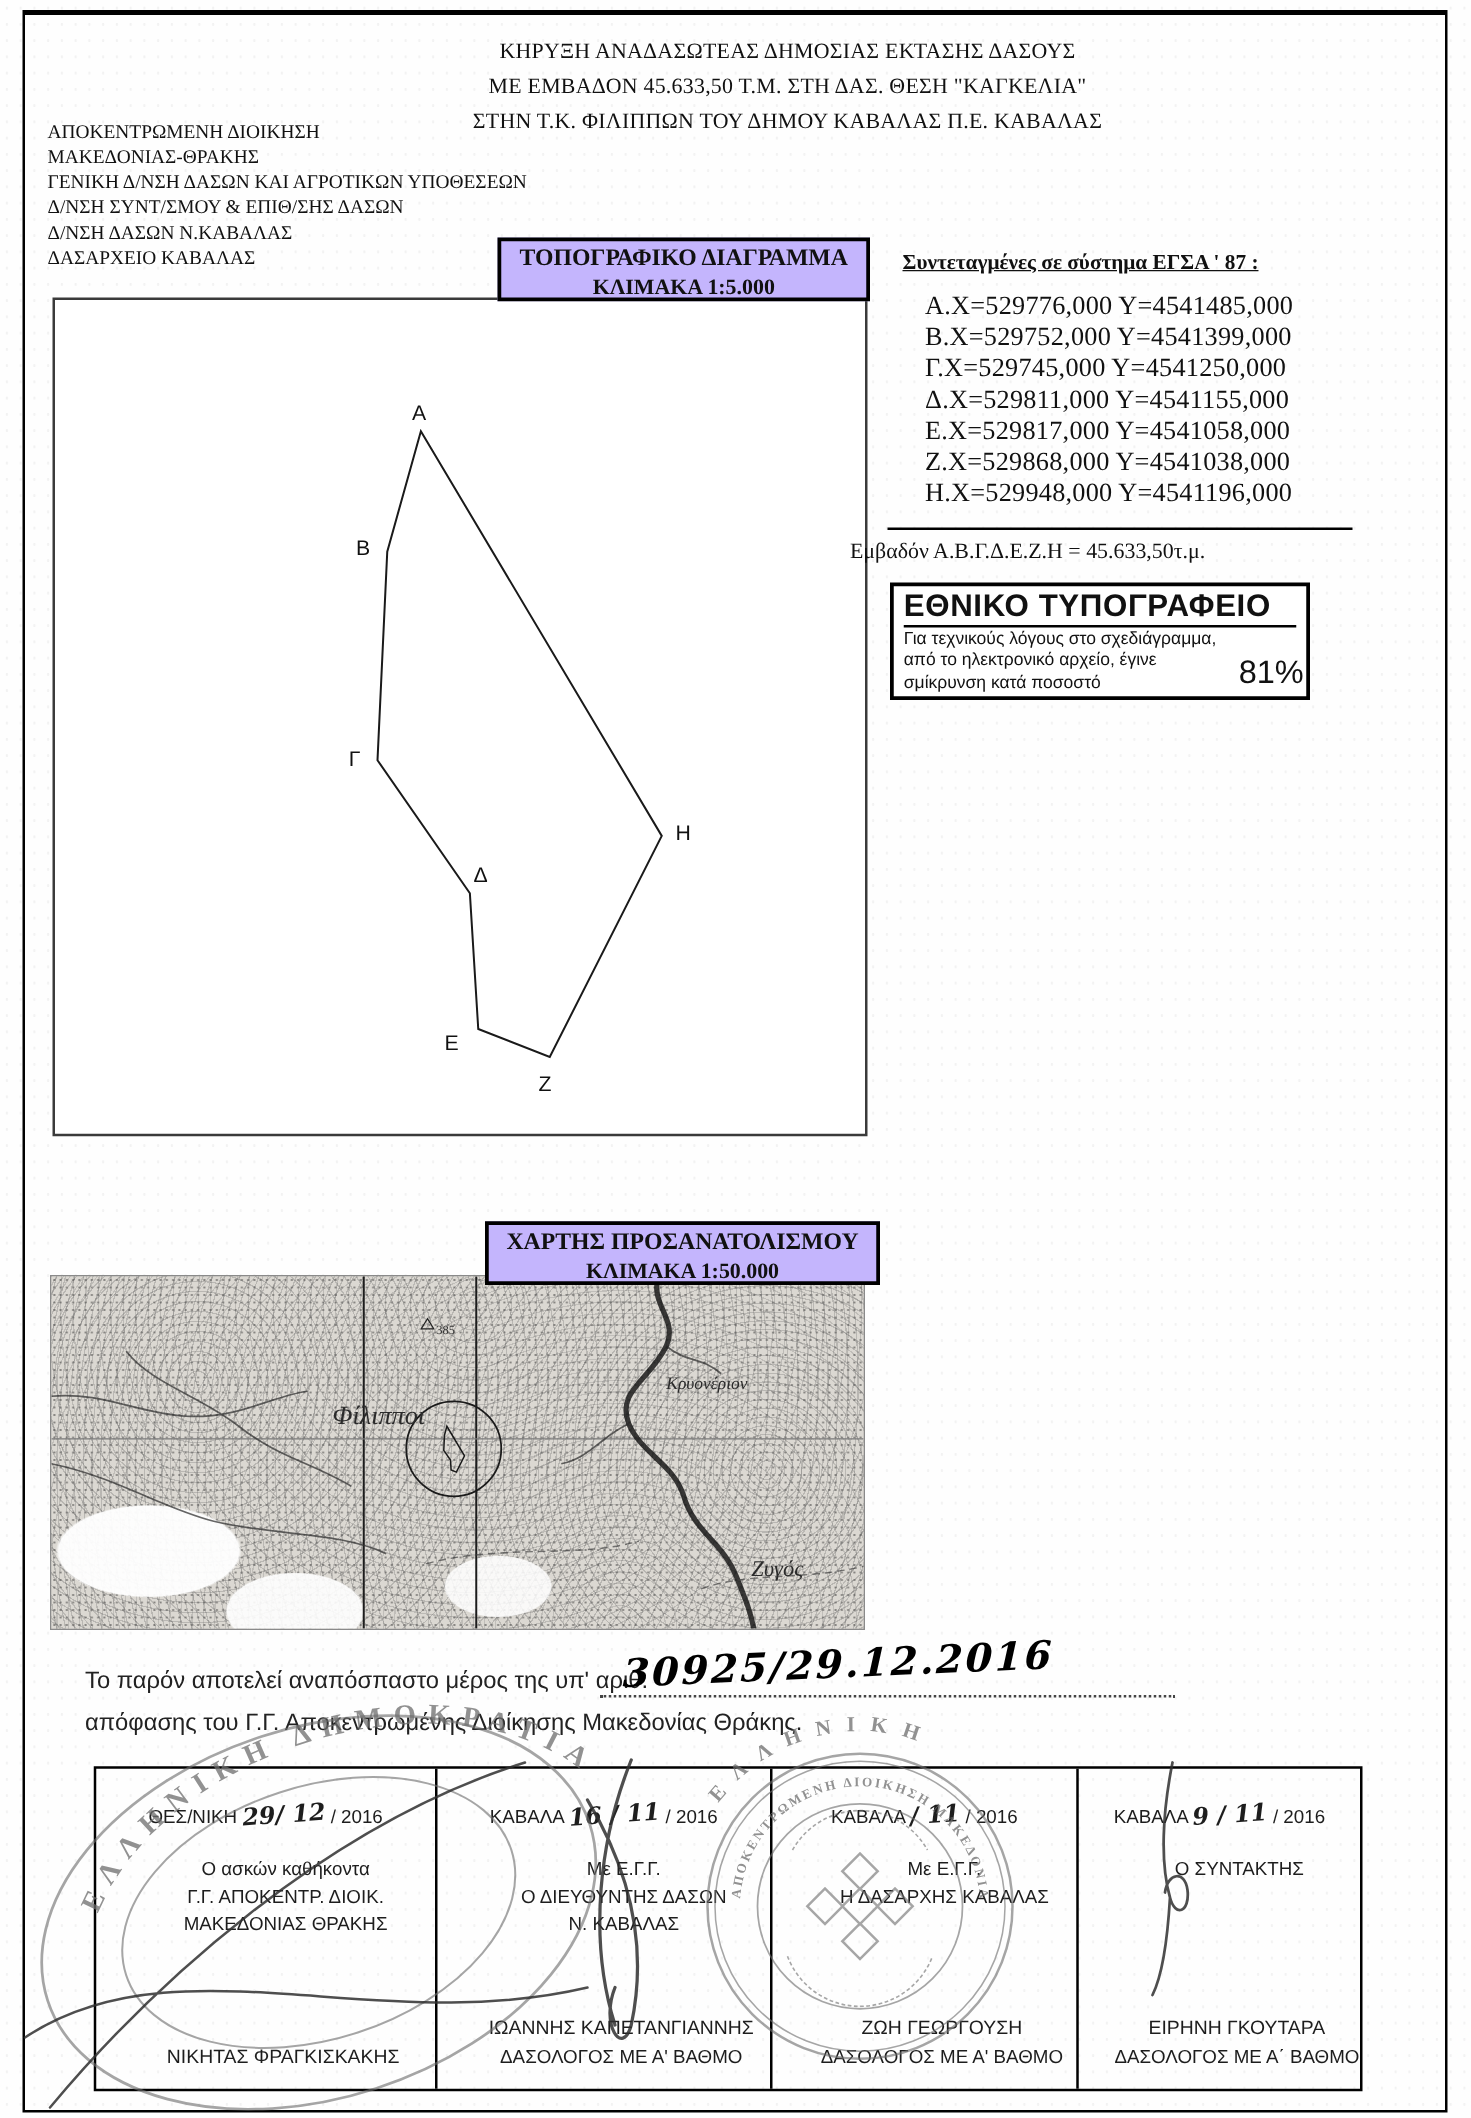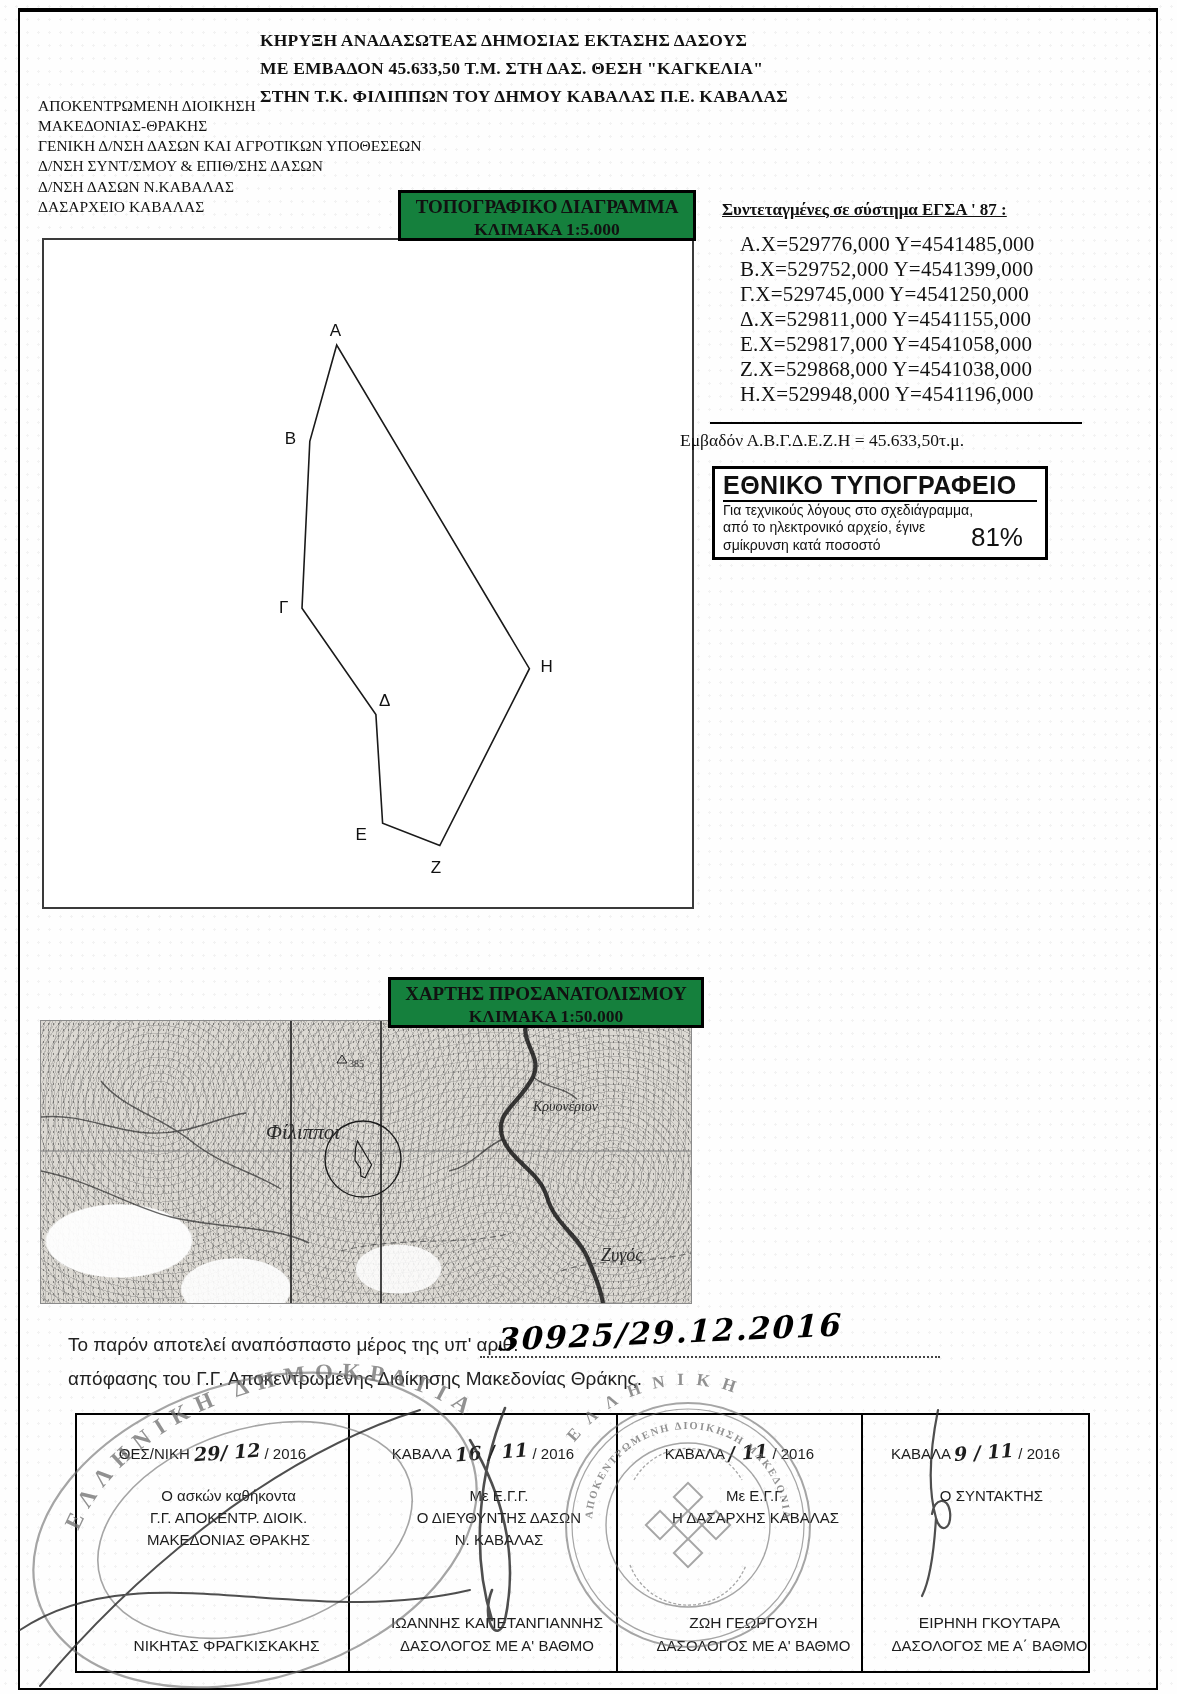--- a/index.html
+++ b/index.html
@@ -5,25 +5,25 @@
   html,body{margin:0;padding:0;}
   body{
     width:1177px;height:1694px;position:relative;background:#fefefe;
     font-family:"Liberation Serif", serif;color:#111;overflow:hidden;
     background-image:radial-gradient(rgba(90,90,90,.07) 1px, transparent 1.2px);
     background-size:11px 13px;
   }
   .frame{position:absolute;left:18px;top:8px;width:1136px;height:1676px;
     border:2px solid #000;border-top-width:4px;pointer-events:none;}
   
-  .doc-title{position:absolute;left:260px;top:26px;width:740px;
-    font-weight:bold;font-size:17.5px;line-height:1.6;letter-spacing:.2px;}
+  .doc-title{position:absolute;left:260px;top:26px;width:740px;text-align:center;
+    font-weight:normal;font-size:17.5px;line-height:1.6;letter-spacing:.2px;}
   .agency{position:absolute;left:38px;top:96px;font-size:15.5px;line-height:1.3;}
   
-  .boxed-head{position:absolute;background:#15803d;border:3px solid #000;
+  .boxed-head{position:absolute;background:#c4b5fd;border:3px solid #000;
     text-align:center;font-weight:bold;z-index:5;}
   .boxed-head .l1{font-size:19px;line-height:1.2;margin-top:3px;}
   .boxed-head .l2{font-size:17.5px;line-height:1.2;}
   #topo-head{left:398px;top:190px;width:292px;height:45px;}
   #map-head{left:388px;top:977px;width:310px;height:45px;}
   
   #diagram-box{position:absolute;left:42px;top:238px;width:648px;height:667px;
     border:2px solid #3a3a3a;background:#fff;}
   .vlabel{font-family:"Liberation Sans",sans-serif;font-size:17px;fill:#111;}
   
@@ -32,21 +32,21 @@
   .coord-line{position:absolute;left:740px;font-size:21px;letter-spacing:.2px;}
   #area-rule{position:absolute;left:710px;top:422px;width:372px;border-top:2px solid #000;}
   #area-line{position:absolute;left:680px;top:430px;font-size:17.5px;font-weight:normal;}
   
   #print-box{position:absolute;left:712px;top:466px;width:336px;height:94px;
     border:3px solid #000000;background:#fff;padding:2px 8px 0 8px;box-sizing:border-box;
     font-family:"Liberation Sans",sans-serif;}
   #print-box .pt{font-size:25px;font-weight:bold;border-bottom:2px solid #000;
     letter-spacing:.5px;line-height:1.15;white-space:nowrap;}
   #print-box .pl{font-size:14px;line-height:1.25;}
-  #print-pct{position:absolute;right:22px;bottom:4px;font-size:26px;margin-left:48px;}
+  #print-pct{position:absolute;right:2px;bottom:4px;font-size:26px;margin-left:48px;}
   
   #map{position:absolute;left:40px;top:1020px;width:650px;height:282px;overflow:hidden;
     border:1px solid #8a8a8a;background-color:#dbd8d2;
     background-image:
       radial-gradient(ellipse 120px 60px at 12% 78%, rgba(255,255,255,.95) 0 60%, transparent 62%),
       radial-gradient(ellipse 90px 50px at 30% 95%, rgba(255,255,255,.9) 0 60%, transparent 62%),
       radial-gradient(ellipse 70px 40px at 55% 88%, rgba(255,255,255,.85) 0 60%, transparent 62%),
       repeating-radial-gradient(circle at 18% 30%, rgba(96,96,96,.28) 0 1px, transparent 1px 8px),
       repeating-radial-gradient(circle at 52% 8%,  rgba(96,96,96,.25) 0 1px, transparent 1px 10px),
       repeating-radial-gradient(circle at 88% 55%, rgba(96,96,96,.28) 0 1px, transparent 1px 7px),

